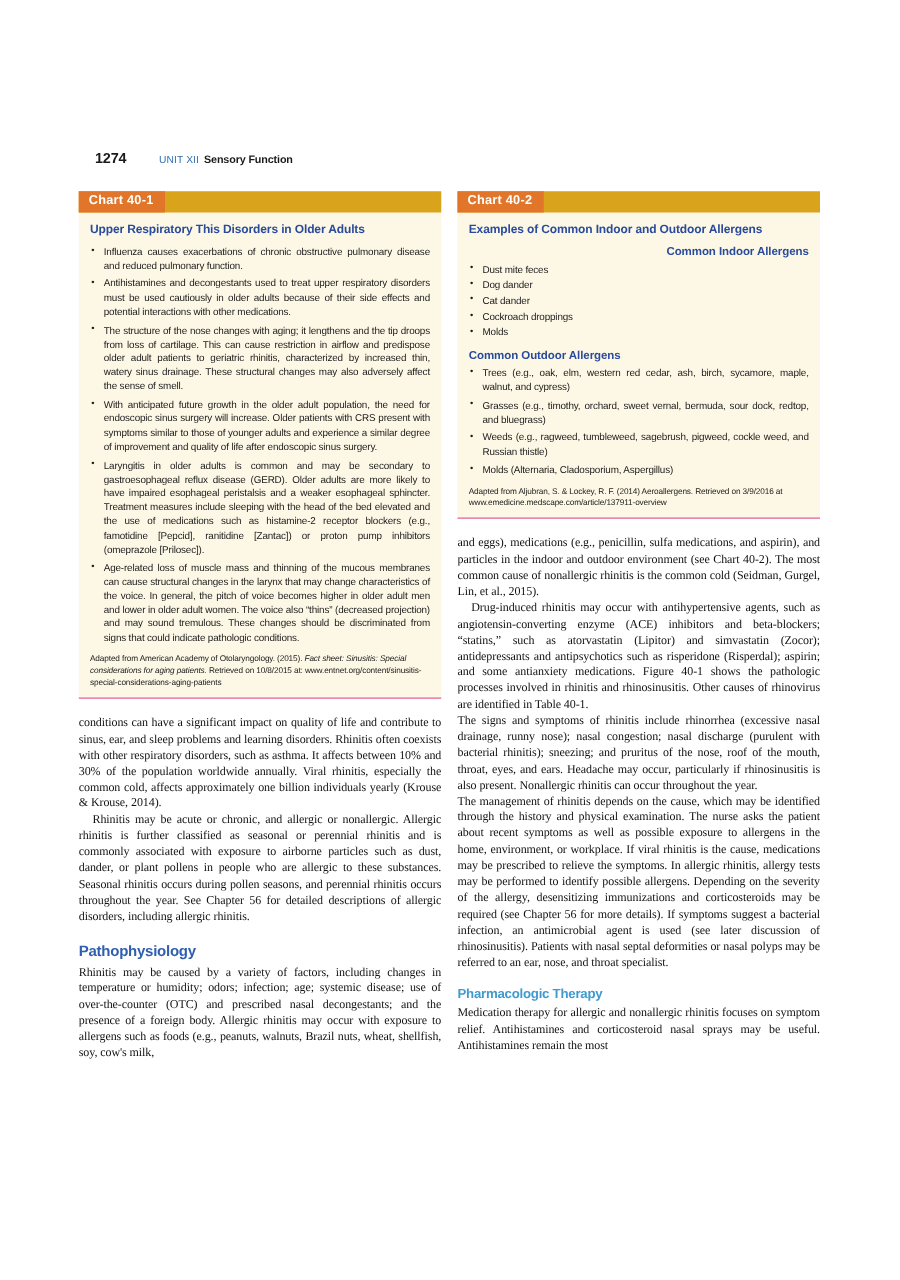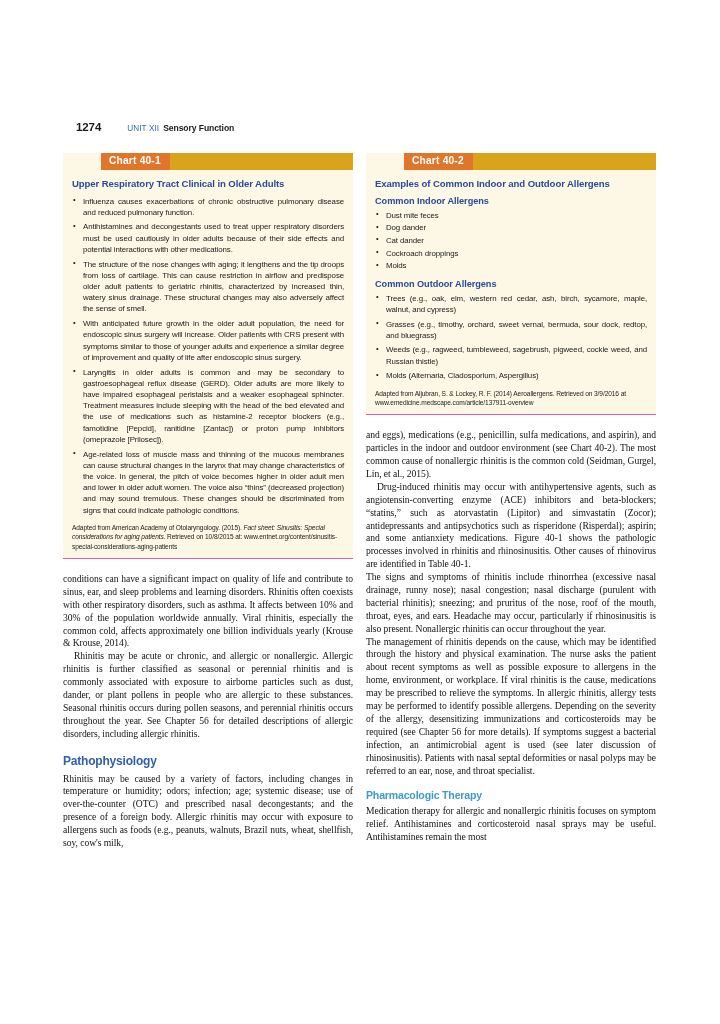--- a/index.html
+++ b/index.html
@@ -72,21 +72,20 @@
     background: #fdf8e6;
     border-bottom: 1.6px solid #e0609a;
     margin-bottom: 14px;
     box-sizing: border-box;
   }
   .chart-header {
     background: #d9a41c;
     height: 17px;
     display: flex;
     align-items: stretch;
-    margin-left: 38px;
   }
   .chart-tag {
     background: #e1762a;
     color: #ffffff;
     font-family: "Liberation Sans", sans-serif;
     font-weight: bold;
     font-size: 10.2px;
     letter-spacing: 0.2px;
     padding: 0 9px 0 8px;
     display: flex;
@@ -106,21 +105,21 @@
     line-height: 1.2;
   }
   .chart-subhead {
     font-family: "Liberation Sans", sans-serif;
     font-weight: bold;
     font-size: 9.2px;
     color: #2a4b9b;
     letter-spacing: -0.05px;
     margin: 7px 0 4px 0;
   }
-  .chart-subhead:first-child { margin-top: 0; }
+  .chart-subhead:first-child { margin-top: 0; text-align: right; }
 
   ul.chart-list {
     list-style: none;
     margin: 0;
     padding: 0;
   }
   ul.chart-list li {
     position: relative;
     padding-left: 11px;
     margin-bottom: 3.5px;
@@ -196,21 +195,21 @@
     <span class="unit-title">Sensory Function</span>
   </div>
 
   <div class="col col-left">
 
     <div class="chart-box">
       <div class="chart-header">
         <div class="chart-tag">Chart 40-1</div>
       </div>
       <div class="chart-body">
-        <div class="chart-title">Upper Respiratory Tract Clinical in Older Adults</div>
+        <div class="chart-title">Upper Respiratory This Disorders in Older Adults</div>
         <ul class="chart-list">
             <li>Influenza causes exacerbations of chronic obstructive pulmonary disease and reduced pulmonary function.</li>
             <li>Antihistamines and decongestants used to treat upper respiratory disorders must be used cautiously in older adults because of their side effects and potential interactions with other medications.</li>
             <li>The structure of the nose changes with aging; it lengthens and the tip droops from loss of cartilage. This can cause restriction in airflow and predispose older adult patients to geriatric rhinitis, characterized by increased thin, watery sinus drainage. These structural changes may also adversely affect the sense of smell.</li>
             <li>With anticipated future growth in the older adult population, the need for endoscopic sinus surgery will increase. Older patients with CRS present with symptoms similar to those of younger adults and experience a similar degree of improvement and quality of life after endoscopic sinus surgery.</li>
             <li>Laryngitis in older adults is common and may be secondary to gastroesophageal reflux disease (GERD). Older adults are more likely to have impaired esophageal peristalsis and a weaker esophageal sphincter. Treatment measures include sleeping with the head of the bed elevated and the use of medications such as histamine-2 receptor blockers (e.g., famotidine [Pepcid], ranitidine [Zantac]) or proton pump inhibitors (omeprazole [Prilosec]).</li>
             <li>Age-related loss of muscle mass and thinning of the mucous membranes can cause structural changes in the larynx that may change characteristics of the voice. In general, the pitch of voice becomes higher in older adult men and lower in older adult women. The voice also “thins” (decreased projection) and may sound tremulous. These changes should be discriminated from signs that could indicate pathologic conditions.</li>
           </ul>
         <div class="chart-source" id="c1src"><span>Adapted from American Academy of Otolaryngology. (2015). </span><em>Fact sheet: Sinusitis: Special considerations for aging patients.</em><span> Retrieved on 10/8/2015 at: www.entnet.org/content/sinusitis-special-considerations-aging-patients</span></div>
       </div>

